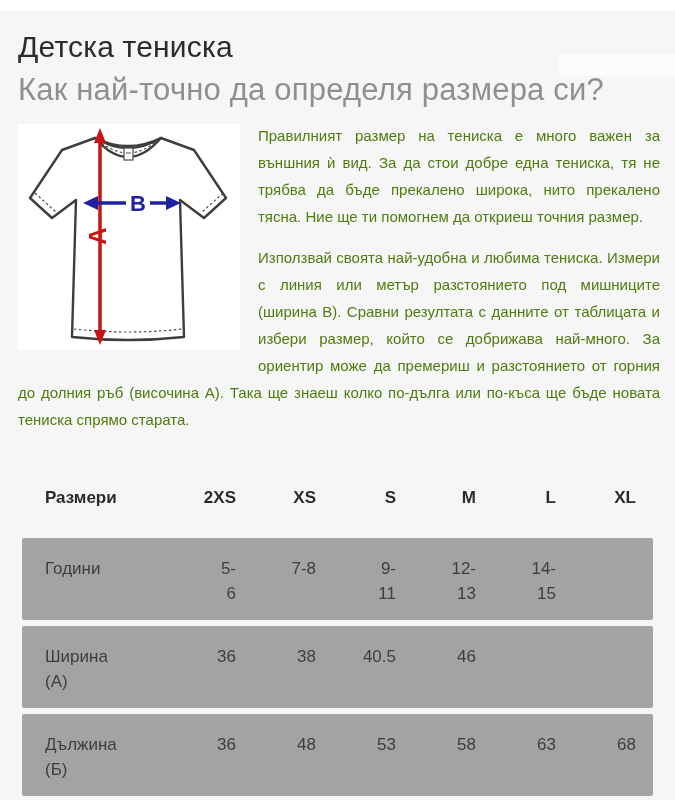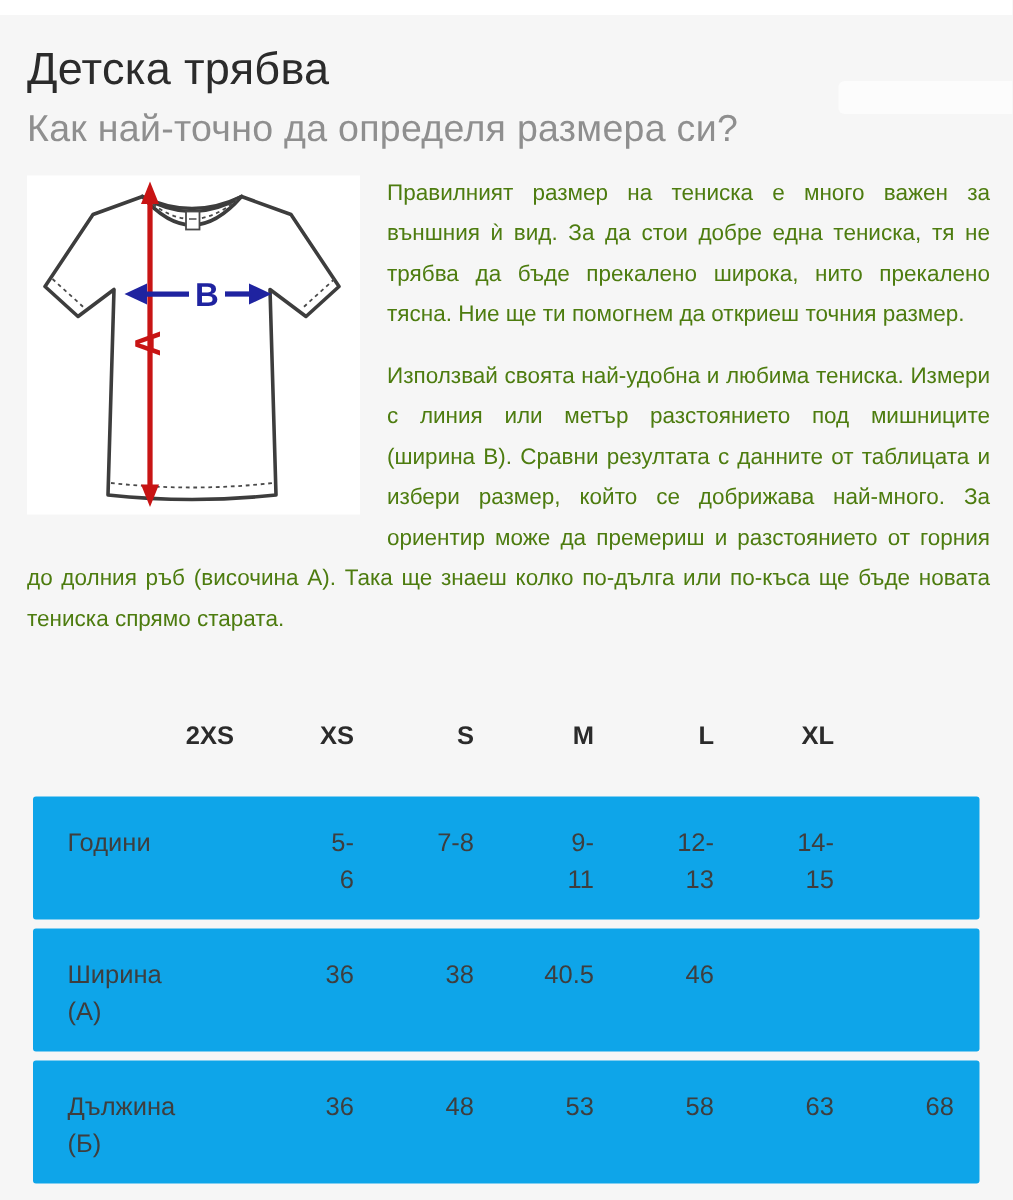--- a/index.html
+++ b/index.html
@@ -16,21 +16,21 @@
     position:absolute; top:54px; right:0;
     width:116px; height:22px;
     background:#fcfcfc; border-radius:4px 0 0 4px;
   }
   .content { padding:0 15px 0 18px; }
   h1.page-title {
     font-size:30px; font-weight:400; color:#2b2b2b;
     margin-top:20px; letter-spacing:0.2px;
   }
   h2.page-subtitle {
-    font-size:25px; font-weight:400; color:#8f8f8f;
+    font-size:31px; font-weight:400; color:#8f8f8f;
     margin-top:8px; margin-bottom:14px; letter-spacing:0.2px;
   }
   .article { overflow:visible; }
   .figure-box {
     float:left;
     width:222px; height:226px;
     background:#ffffff;
     margin:2px 18px 10px 0;
   }
   .figure-box svg { display:block; width:222px; height:226px; }
@@ -45,42 +45,42 @@
     grid-template-columns:111px repeat(6,80px);
     width:631px;
     margin-left:4px;
     padding-left:23px;
   }
   .t-header { padding-top:26px; padding-bottom:28px; }
   .t-header .cell {
     font-weight:700; font-size:17px; color:#2b2b2b;
   }
   .t-row {
-    background:#0ea5e9;
+    background:#a3a3a3;
     height:82px;
     margin-bottom:6px;
     padding-top:18px;
     border-radius:2px;
   }
   .cell {
     font-size:17px; line-height:25px; color:#3e3e3e;
     text-align:right;
     white-space:pre-line;
   }
   .cell.label { text-align:left; }
 </style>
 </head>
 <body>
 
 <div class="top-strip"></div>
 <div class="deco-rect"></div>
 
 <div class="content">
 
-  <h1 class="page-title">Детска трябва</h1>
+  <h1 class="page-title">Детска тениска</h1>
   <h2 class="page-subtitle">Как най-точно да определя размера си?</h2>
 
   <div class="article">
 
     <div class="figure-box">
       <svg viewBox="0 0 222 226">
 
         <g stroke="#3d3d3d" fill="#ffffff" stroke-width="2.4" stroke-linejoin="round" stroke-linecap="round">
           <path d="M77,14 L44,26 L12,74 L34,94 L58,76 L54,213 Q110,219 166,213 L162,76 L186,94 L208,74 L176,26 L143,14
                    Q110,34 77,14 Z"></path>
@@ -117,20 +117,21 @@
       </svg>
     </div>
 
     <p class="body-text">Правилният размер на тениска е много важен за външния ѝ вид. За да стои добре една тениска, тя не трябва да бъде прекалено широка, нито прекалено тясна. Ние ще ти помогнем да откриеш точния размер.</p>
     <p class="body-text">Използвай своята най-удобна и любима тениска. Измери с линия или метър разстоянието под мишниците (ширина B). Сравни резултата с данните от таблицата и избери размер, който се добрижава най-много. За ориентир може да премериш и разстоянието от горния до долния ръб (височина А). Така ще знаеш колко по-дълга или по-къса ще бъде новата тениска спрямо старата.</p>
   </div>
 
   <div class="size-table">
 
     <div class="t-grid t-header">
+      <div class="cell label">Размери</div>
       <div class="cell">2XS</div>
       <div class="cell">XS</div>
       <div class="cell">S</div>
       <div class="cell">M</div>
       <div class="cell">L</div>
       <div class="cell">XL</div>
     </div>
 
     <div class="t-grid t-row">
       <div class="cell label">Години</div>

